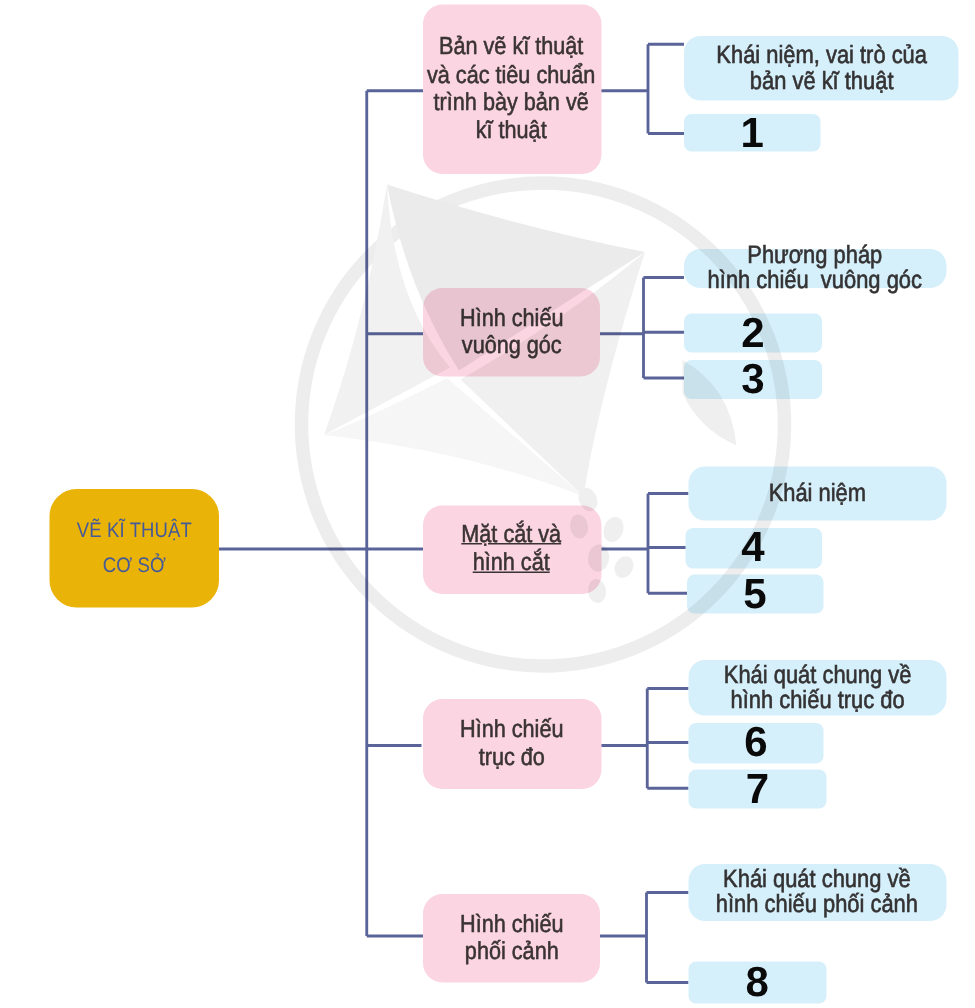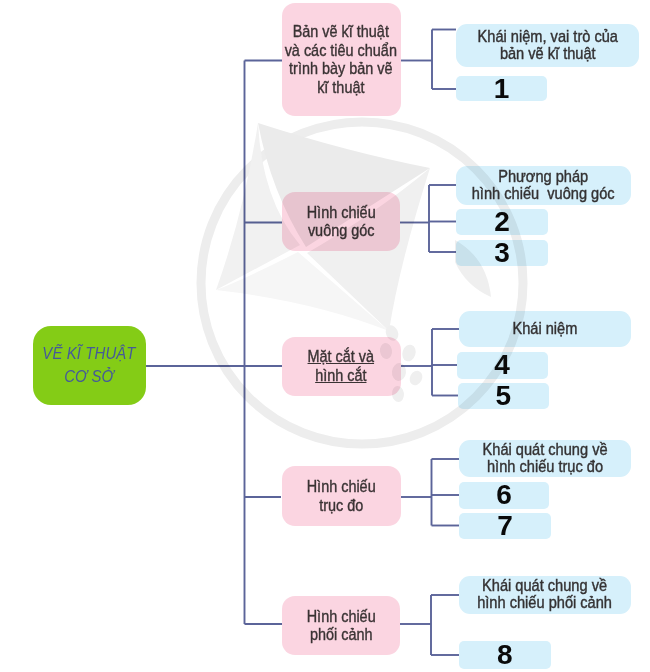--- a/index.html
+++ b/index.html
@@ -1,20 +1,20 @@
 <!DOCTYPE html>
 <html><head>
 <meta charset="utf-8">
 <style>
   html,body{margin:0;padding:0;}
   body{width:650px;height:672px;background:#ffffff;font-family:"Liberation Sans",sans-serif;overflow:hidden;}
   #stage{position:relative;width:650px;height:672px;background:#fff;}
   .node{position:absolute;box-sizing:border-box;display:flex;align-items:center;justify-content:center;text-align:center;z-index:3;}
   .node > div{transform:scaleX(0.88);white-space:nowrap;}
-  .root{background:#84cc16;border-radius:18px;color:#455a99;font-weight:400;font-size:17px;line-height:23.3px;letter-spacing:.1px;font-style:italic;}
+  .root{background:#eab308;border-radius:18px;color:#455a99;font-weight:400;font-size:14px;line-height:23.3px;letter-spacing:.1px;}
   .pink{background:#fbd5e1;border-radius:13px;color:#3a3334;font-size:16.4px;line-height:18.6px;-webkit-text-stroke:0.38px #3a3334;}
   .blue{background:#d6f0fb;border-radius:11px;color:#343233;font-size:16.6px;line-height:16.6px;-webkit-text-stroke:0.42px #343233;}
   .num{background:#d6f0fb;border-radius:5px;color:#0a0a0a;font-weight:700;font-size:28px;}
   .num > div{transform:scaleX(1);}
   svg.links{position:absolute;left:0;top:0;width:650px;height:672px;z-index:2;}
   svg.wm{position:absolute;left:0;top:0;width:650px;height:672px;z-index:5;mix-blend-mode:multiply;pointer-events:none;}
 </style>
 </head>
 <body>
 
@@ -88,21 +88,21 @@
   <div class="node blue" style="left:456px;top:8px;width:183px;height:43px;margin-top:16px;">
     <div><span>Khái niệm, vai trò của</span><br><span>bản vẽ kĩ thuật</span></div>
   </div>
   <div class="node num" style="left:456px;top:76px;width:91px;height:25px;">
       <div><span>1</span></div>
     </div>
 
   <div class="node pink" style="left:282px;top:191.5px;width:118px;height:59.5px;">
     <div><span>Hình chiếu</span><br><span>vuông góc</span></div>
   </div>
-  <div class="node blue" style="left:456px;top:166px;width:175px;height:39px;justify-content:center;">
+  <div class="node blue" style="left:456px;top:166px;width:175px;height:26px;justify-content:center;">
     <div><span>Phương pháp</span><br><span>hình chiếu &nbsp;vuông góc</span></div>
   </div>
   <div class="node num" style="left:456px;top:209px;width:92px;height:26px;">
       <div><span>2</span></div>
     </div>
   <div class="node num" style="left:456px;top:240px;width:92px;height:26px;">
       <div><span>3</span></div>
     </div>
 
   <div class="node pink" style="left:281.5px;top:336.5px;width:119px;height:59px;text-decoration:underline;">

